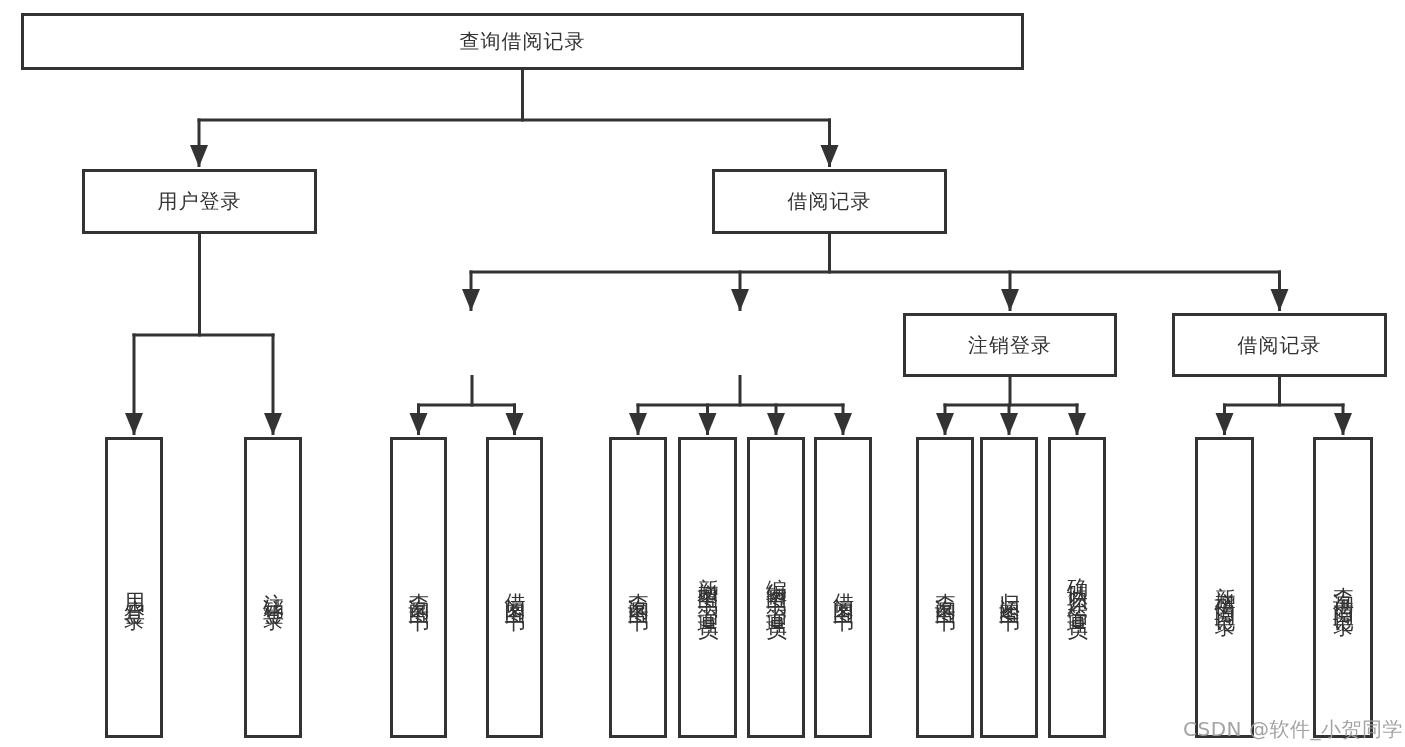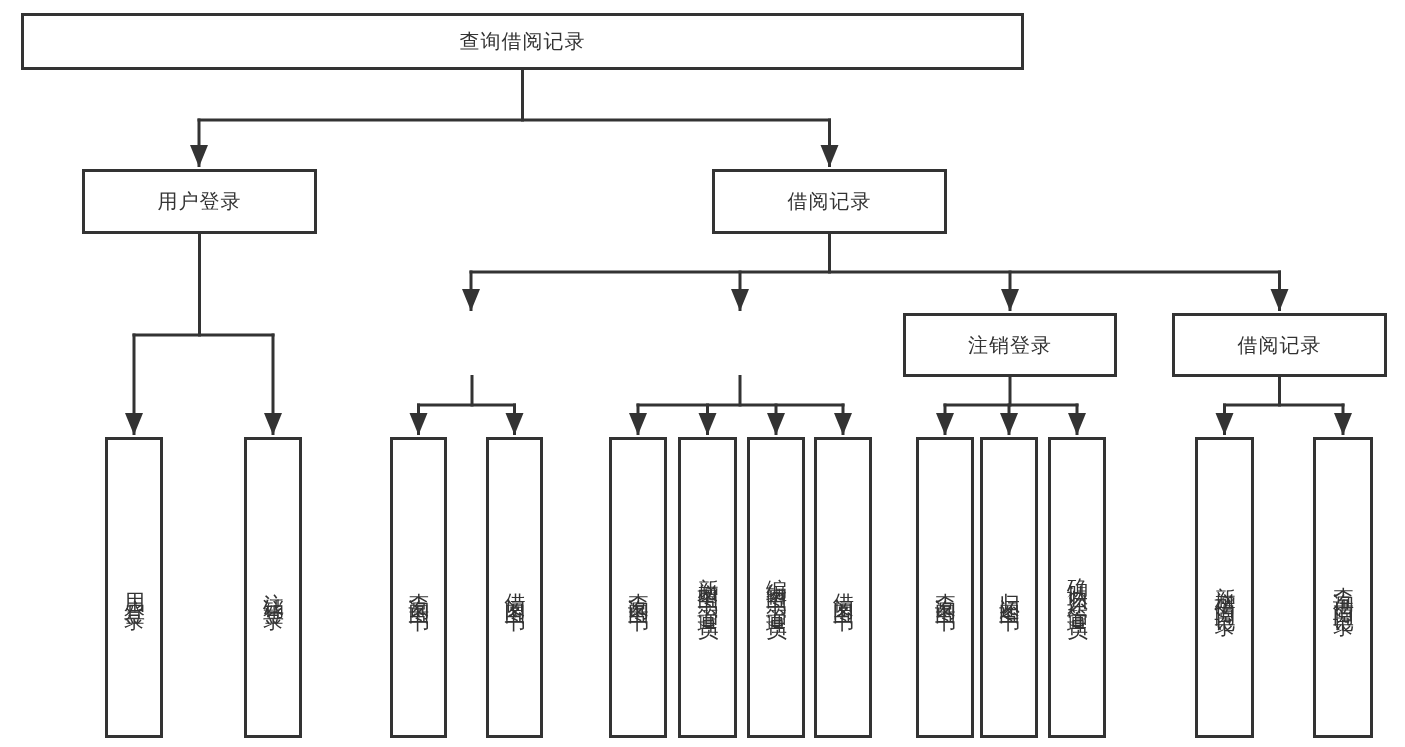--- a/index.html
+++ b/index.html
@@ -125,14 +125,15 @@
   <div class="box v" style="left:747px; top:437px; width:58px; height:301px;">编辑图书（管理员）</div>
   <div class="box v" style="left:814px; top:437px; width:58px; height:301px;">借阅图书</div>
 
   <div class="box v" style="left:916px; top:437px; width:58px; height:301px;">查询图书</div>
   <div class="box v" style="left:980px; top:437px; width:58px; height:301px;">归还图书</div>
   <div class="box v" style="left:1048px; top:437px; width:58px; height:301px;">确认归还（管理员）</div>
 
   <div class="box v" style="left:1195px; top:437px; width:59px; height:301px;">新增借阅记录</div>
   <div class="box v" style="left:1313px; top:437px; width:60px; height:301px;">查询借阅记录</div>
 
+  <div class="watermark">CSDN @软件_小贺同学</div>
 
 </div>
 
 </body></html>

